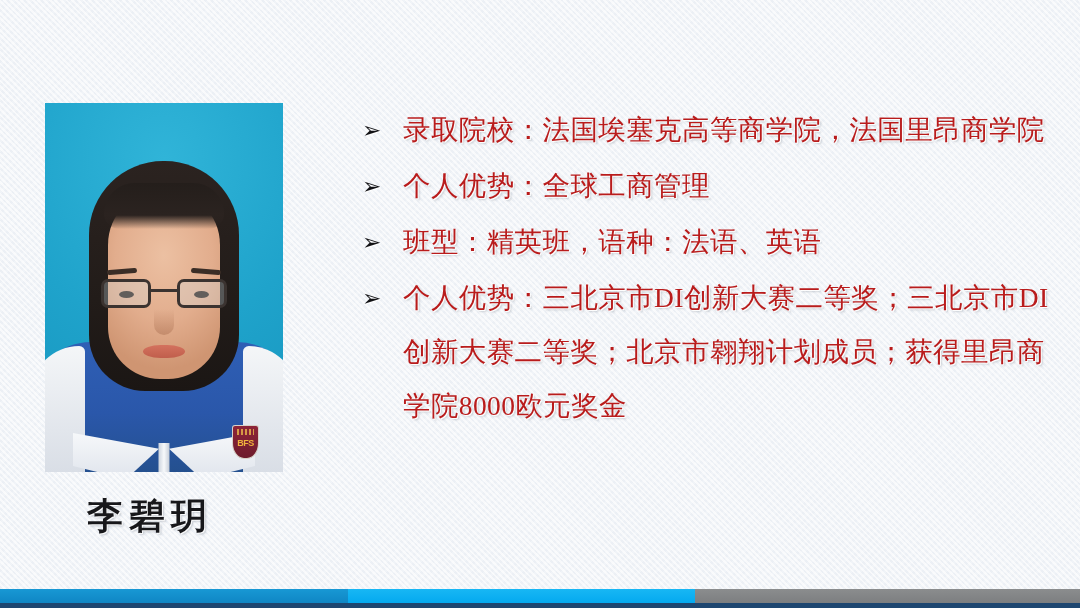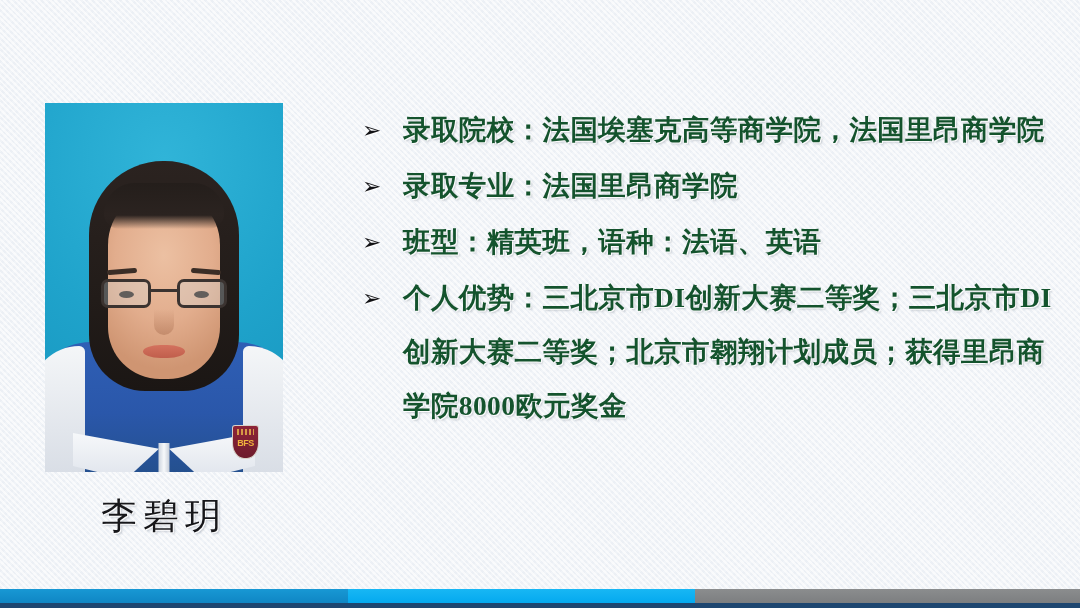--- a/index.html
+++ b/index.html
@@ -182,25 +182,25 @@
     position:absolute;
     left:50%; transform:translateX(-50%);
     top:242px; width:42px; height:13px;
     background:linear-gradient(180deg,#d4725e,#c05e4c);
     border-radius:50%/60%;
   }
 
   
   #name {
     position:absolute;
-    left:45px; top:492px;
+    left:31px; top:492px;
     width:238px;
     text-align:center;
     font-size:36px;
-    font-weight:normal;
+    font-weight:bold;
     color:#17171a;
     letter-spacing:6px;
     text-shadow:1px 1px 0 rgba(255,255,255,.9), 2px 2px 2px rgba(90,100,115,.30);
     white-space:nowrap;
   }
 
   
   #bullets {
     position:absolute;
     left:362px; top:103px;
@@ -215,23 +215,23 @@
     flex:0 0 41px;
     font-family:"DejaVu Sans", sans-serif;
     font-size:23px;
     line-height:54px;
     color:#111114;
     text-shadow:1px 1px 0 rgba(255,255,255,.85);
   }
   .bullet-text {
     flex:1 1 auto;
     font-size:27.5px;
-    font-weight:bold;
+    font-weight:normal;
     line-height:54px;
-    color:#14532d;
+    color:#b91c1c;
     letter-spacing:.4px;
     text-shadow:1px 1px 0 rgba(255,255,255,.92), 2px 2px 2px rgba(95,105,120,.28);
   }
 
   
   #bottom-bar {
     position:absolute;
     left:0; right:0; bottom:0;
     height:19px;
     display:flex; flex-direction:column;
@@ -293,21 +293,21 @@
 
   <div id="bullets">
 
     <div class="bullet-row">
       <span class="bullet-marker">➢</span>
       <span class="bullet-text">录取院校：法国埃塞克高等商学院，法国里昂商学院</span>
     </div>
 
     <div class="bullet-row">
       <span class="bullet-marker">➢</span>
-      <span class="bullet-text">录取专业：法国里昂商学院</span>
+      <span class="bullet-text">个人优势：全球工商管理</span>
     </div>
 
     <div class="bullet-row">
       <span class="bullet-marker">➢</span>
       <span class="bullet-text">班型：精英班，语种：法语、英语</span>
     </div>
 
     <div class="bullet-row">
       <span class="bullet-marker">➢</span>
       <span class="bullet-text">个人优势：三北京市DI创新大赛二等奖；三北京市DI创新大赛二等奖；北京市翱翔计划成员；获得里昂商学院8000欧元奖金</span>

